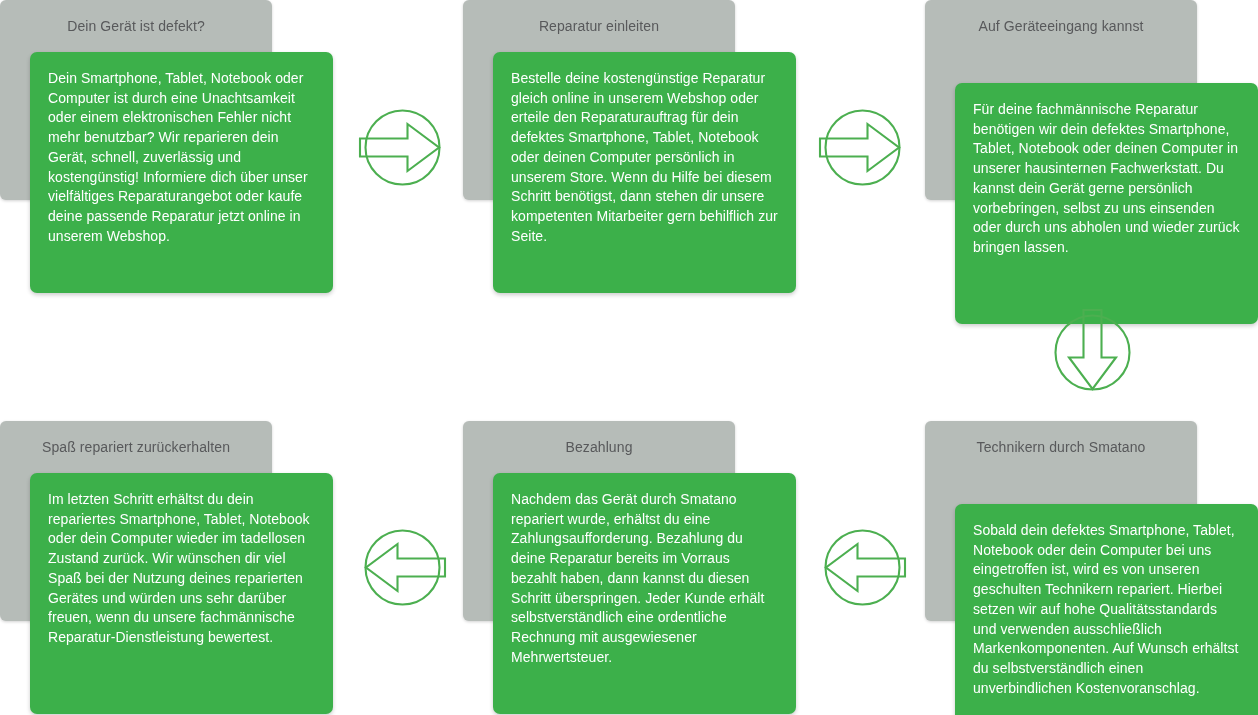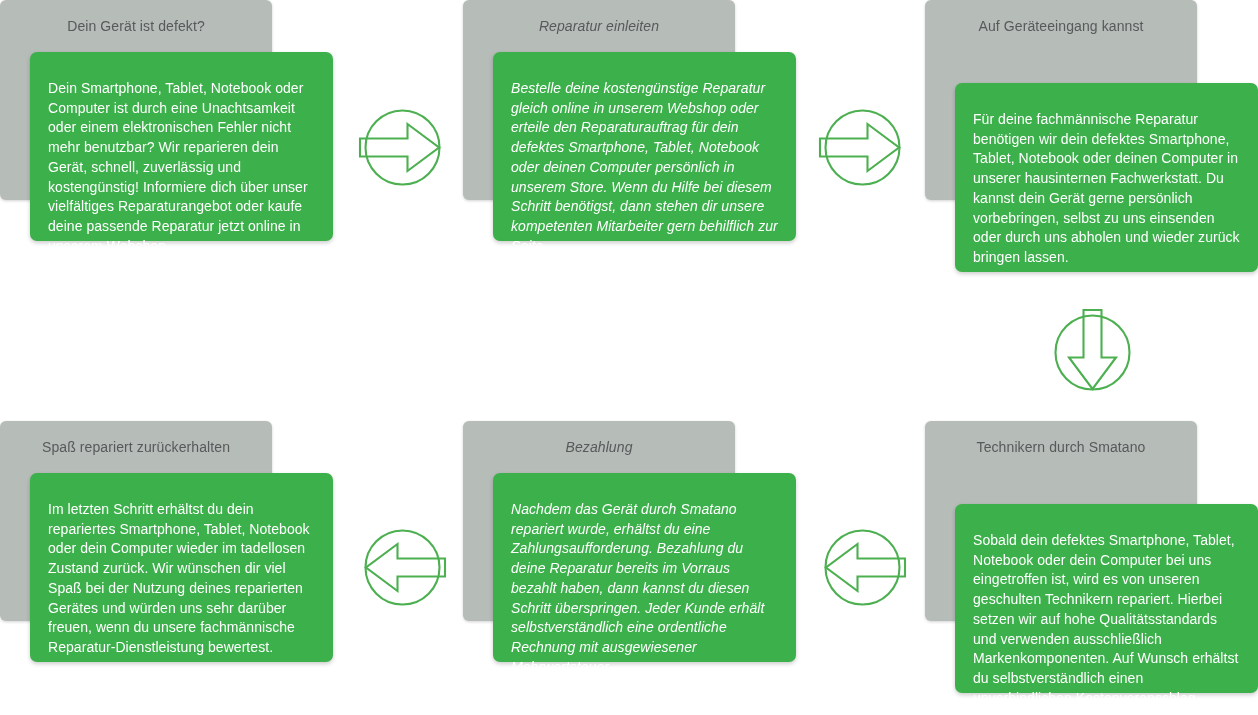--- a/index.html
+++ b/index.html
@@ -47,38 +47,38 @@
     line-height: 24px;
     letter-spacing: 0.1px;
     padding: 0 6px;
     white-space: nowrap;
   }
   .step-body {
     position: absolute;
     left: 30px;
     top: 52px;
     width: 303px;
-    height: 189px;
+    height: 241px;
     background: #3cb04a;
     border-radius: 7px;
     box-shadow: 0 2px 4px rgba(0,0,0,0.20);
     box-sizing: border-box;
-    padding: 27px 18px 18px 18px;
+    padding: 17px 18px 18px 18px;
   }
   .step-text {
     display: block;
     color: #ffffff;
     font-size: 14px;
     line-height: 19.7px;
     letter-spacing: 0.05px;
   }
 
   
   .col-1 { left: 0px; }
-  .col-2 { left: 463px; font-style: italic; }
+  .col-2 { left: 463px; }
   .col-3 { left: 925px; }
   .row-1 { top: 0px; }
   .row-2 { top: 421px; }
 
   
   .step.col-3 .step-body { width: 303px; margin-top: 31px; }
 
   
   .arrow {
     position: absolute;

